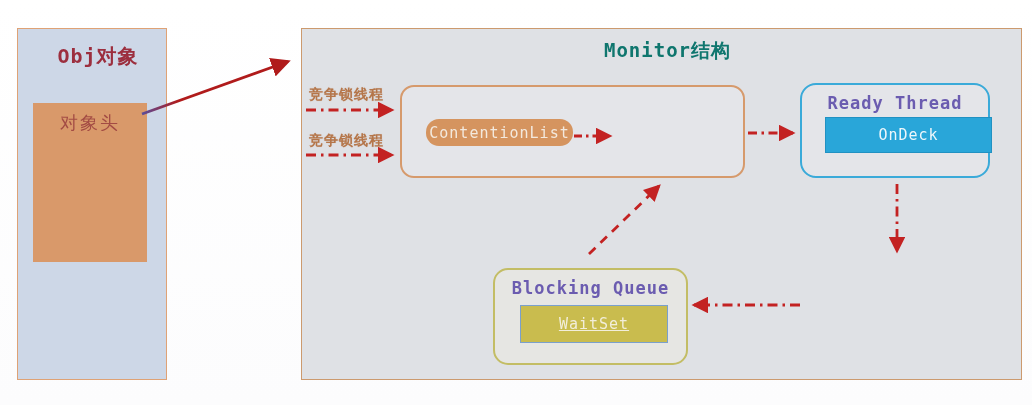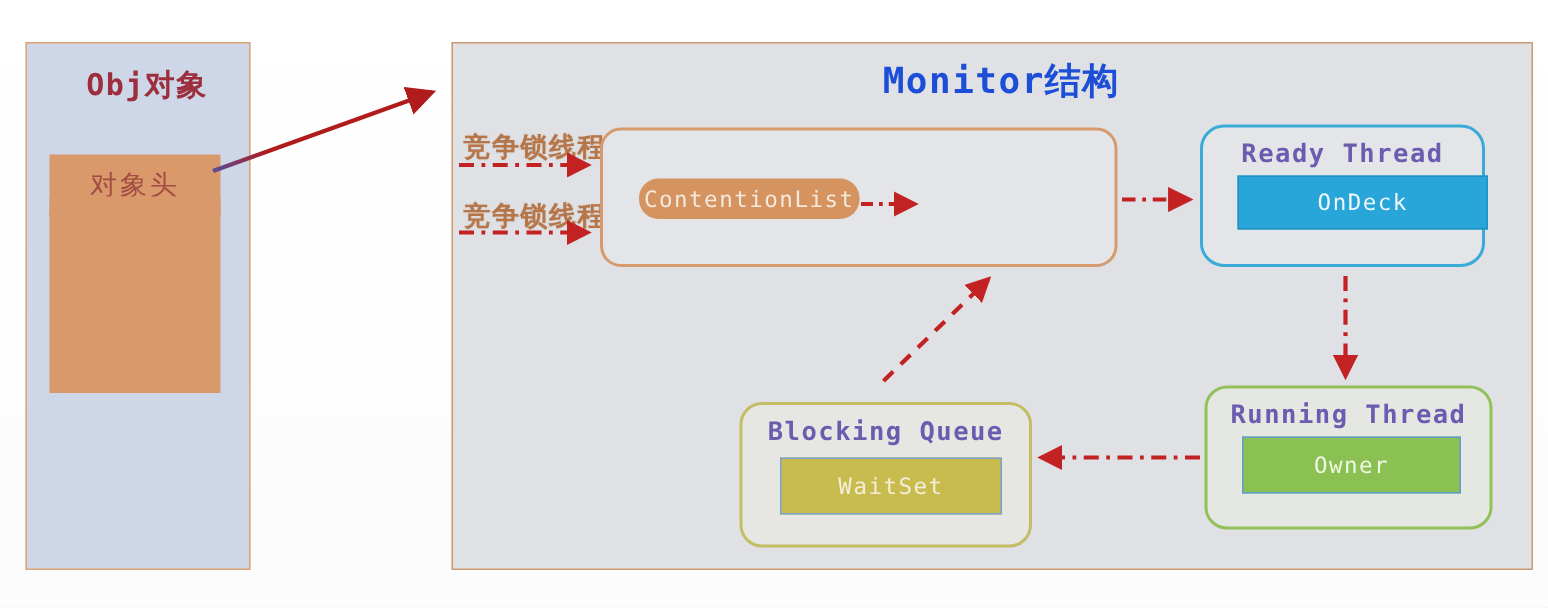--- a/index.html
+++ b/index.html
@@ -12,42 +12,42 @@
   .box{position:absolute;box-sizing:border-box;padding-left:12px;}
 
   
   .obj-box{left:17px;top:28px;width:150px;height:352px;background:#cdd7e7;border:1px solid #dfa275;}
   .obj-title{margin-top:14px;text-align:center;font-size:20px;font-weight:bold;color:#9c2e3e;letter-spacing:1px;}
   .obj-header-cell{position:absolute;left:15px;top:61px;width:114px;height:40px;background:#d9996a;border-bottom:1px solid #aa6a45;display:flex;align-items:center;justify-content:center;font-size:18px;color:#a34b44;letter-spacing:2px;margin-top:13px;}
   .obj-body-cell{position:absolute;left:15px;top:102px;width:114px;height:131px;background:#d9996a;}
 
   
   .monitor-box{left:301px;top:28px;width:721px;height:352px;background:#dfe1e5;border:1px solid #cc9a6e;}
-  .monitor-title{margin-top:9px;text-align:center;font-size:24px;font-weight:bold;color:#1d4ed8;letter-spacing:1px;}
+  .monitor-title{margin-top:9px;text-align:center;font-size:19px;font-weight:bold;color:#0f766e;letter-spacing:1px;}
 
   
-  .edge-label{position:absolute;font-size:18px;font-weight:bold;color:#b5764a;letter-spacing:1px;
+  .edge-label{position:absolute;font-size:14px;font-weight:bold;color:#b5764a;letter-spacing:1px;
     font-family:Liberation Serif, serif;text-shadow:0 0 1px rgba(181,118,74,.35);}
   .edge-label-1{left:309px;top:86px;}
   .edge-label-2{left:309px;top:132px;}
 
   
   .group{position:absolute;box-sizing:border-box;background:#e4e5e9;}
   .group-title{text-align:center;font-size:17px;font-weight:bold;color:#6b5cb0;margin-top:8px;letter-spacing:1px;}
   .waiting-queue{left:400px;top:85px;width:345px;height:93px;border:2px solid #d69a6c;border-radius:14px;}
   .ready-thread{left:800px;top:83px;width:190px;height:95px;border:2px solid #3aaad9;border-radius:16px;}
   .blocking-queue{left:493px;top:256px;width:195px;height:97px;border:2px solid #c3bd65;border-radius:15px;background:#e6e6e3;margin-top:12px;}
   .running-thread{left:803px;top:257px;width:192px;height:96px;border:2px solid #93c159;border-radius:15px;background:#e5e7e3;}
 
   
   .cell{position:absolute;box-sizing:border-box;display:flex;align-items:center;justify-content:center;font-size:15px;letter-spacing:1px;}
   .contention-list{left:24px;top:32px;width:147px;height:27px;background:#d5945f;color:#f3e9dd;border-radius:13px;}
   .entry-list{left:217px;top:32px;width:106px;height:36px;background:#d5945f;color:#f3e9dd;}
   .on-deck{left:23px;top:32px;width:167px;height:36px;background:#29a6d9;border:1px solid #2191c2;color:#eef7fb;}
-  .wait-set{left:25px;top:35px;width:148px;height:38px;background:#c9bc4e;border:1px solid #7aa0cc;color:#f2eeda;}
+  .wait-set{left:25px;top:35px;width:148px;height:38px;background:#c9bc4e;border:1px solid #7aa0cc;color:#f2eeda;text-decoration:underline;}
   .owner{left:23px;top:32px;width:146px;height:38px;background:#8bc152;border:1px solid #609bd2;color:#f0f8e6;}
 
   svg.arrows{position:absolute;left:0;top:0;width:1032px;height:405px;pointer-events:none;}
 </style>
 </head>
 <body>
 
 <div class="stage">
 
   <div class="box obj-box">
@@ -70,24 +70,20 @@
   <div class="group ready-thread">
     <div class="group-title">Ready Thread</div>
     <div class="cell on-deck">OnDeck</div>
   </div>
 
   <div class="group blocking-queue">
     <div class="group-title">Blocking Queue</div>
     <div class="cell wait-set">WaitSet</div>
   </div>
 
-  <div class="group running-thread">
-    <div class="group-title">Running Thread</div>
-    <div class="cell owner">Owner</div>
-  </div>
 
   <svg class="arrows" viewBox="0 0 1032 405" xmlns="http://www.w3.org/2000/svg">
     <defs>
       <marker id="ah" viewBox="0 0 10 10" refX="8.5" refY="5" markerWidth="6" markerHeight="6" orient="auto-start-reverse">
         <path d="M0 0 L10 5 L0 10 z" fill="#c32222"></path>
       </marker>
       <marker id="ahBig" viewBox="0 0 10 10" refX="8.5" refY="5" markerWidth="7" markerHeight="7" orient="auto-start-reverse">
         <path d="M0 0 L10 5 L0 10 z" fill="#b01b1b"></path>
       </marker>
       <linearGradient id="objArrowGrad" x1="0" y1="0" x2="1" y2="0">

